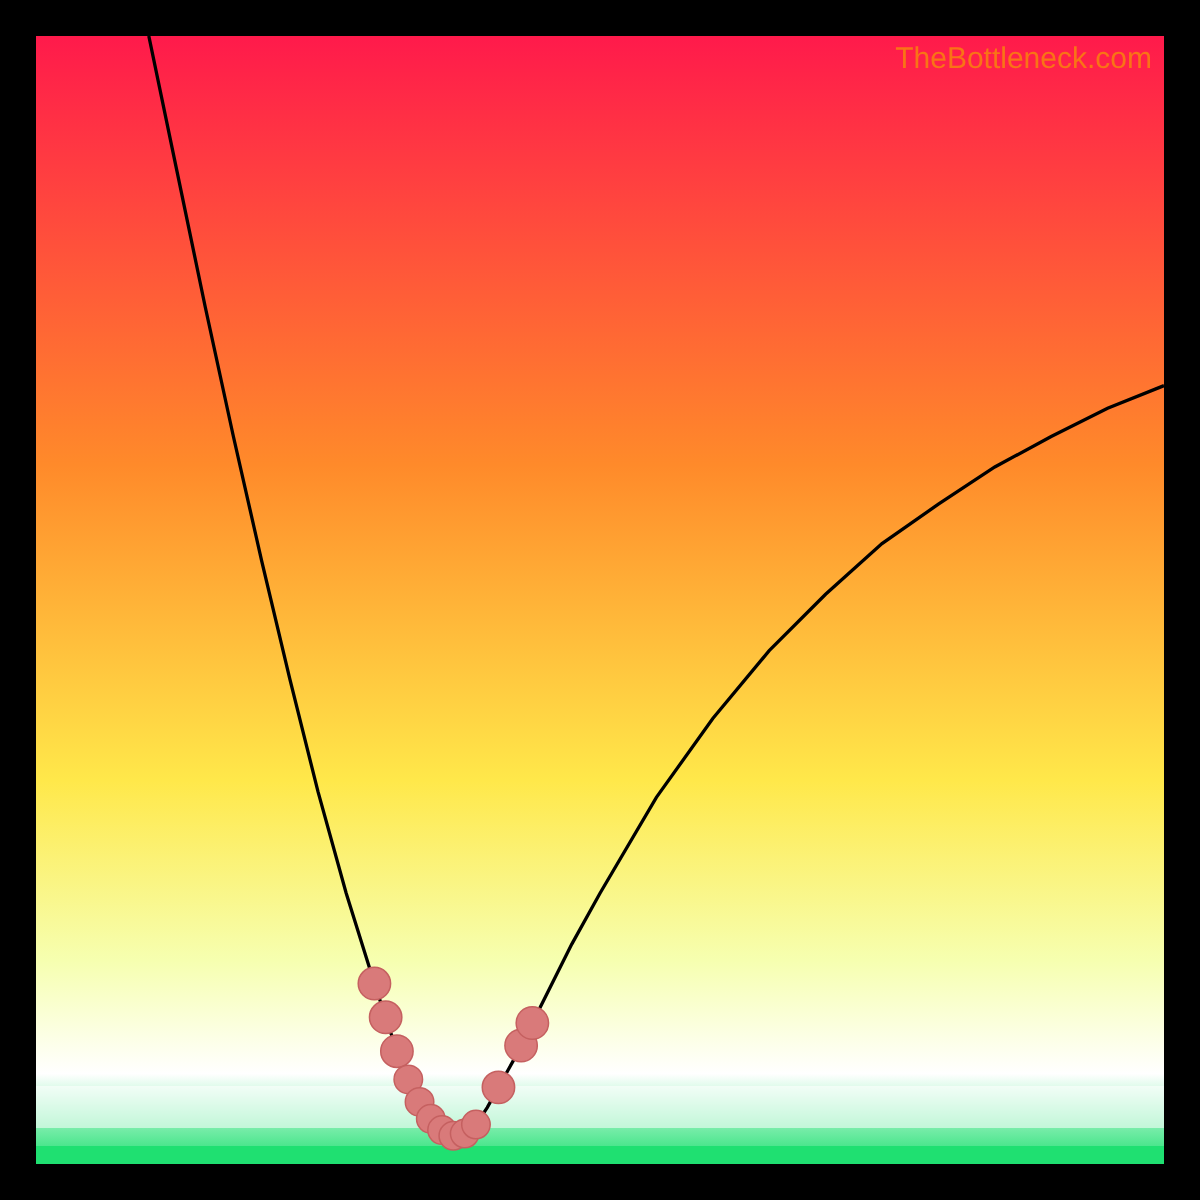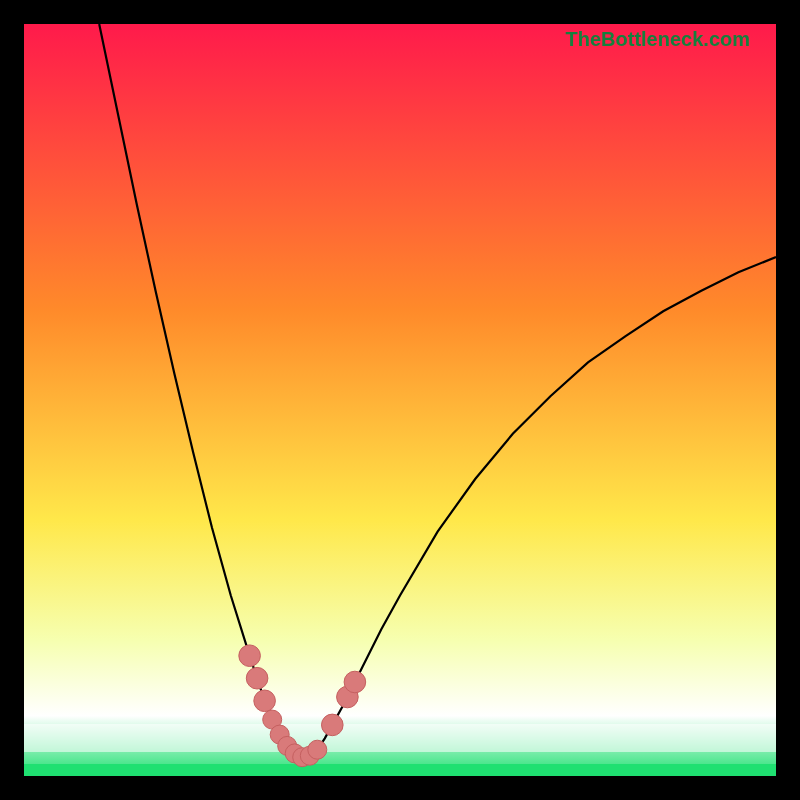--- a/index.html
+++ b/index.html
@@ -15,24 +15,24 @@
     position: absolute;
     left: 24px;
     top: 24px;
     width: 752px;
     height: 752px;
     background: #000;
   }
   .watermark {
     position: absolute;
     top: 4px;
-    right: 26px;
-    color: #15803d;
+    right: 8px;
+    color: #f97316;
     font-size: 20px;
-    font-weight: 700;
+    font-weight: 400;
     z-index: 50;
   }
   svg.plot {
     position: absolute;
     left: 0;
     top: 0;
     width: 752px;
     height: 752px;
     display: block;
   }

